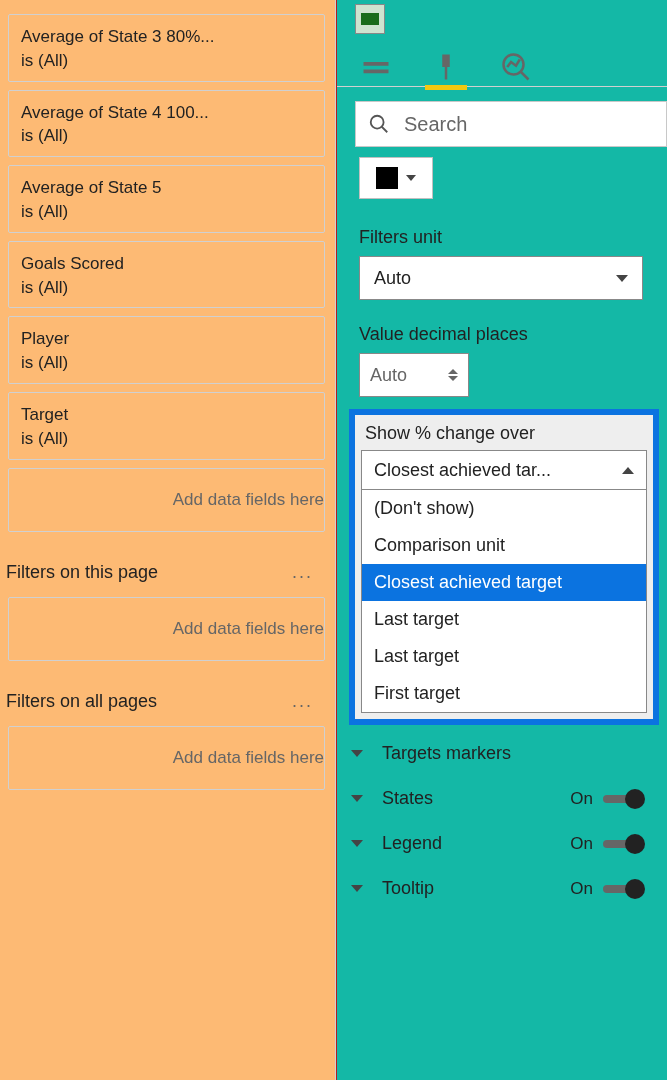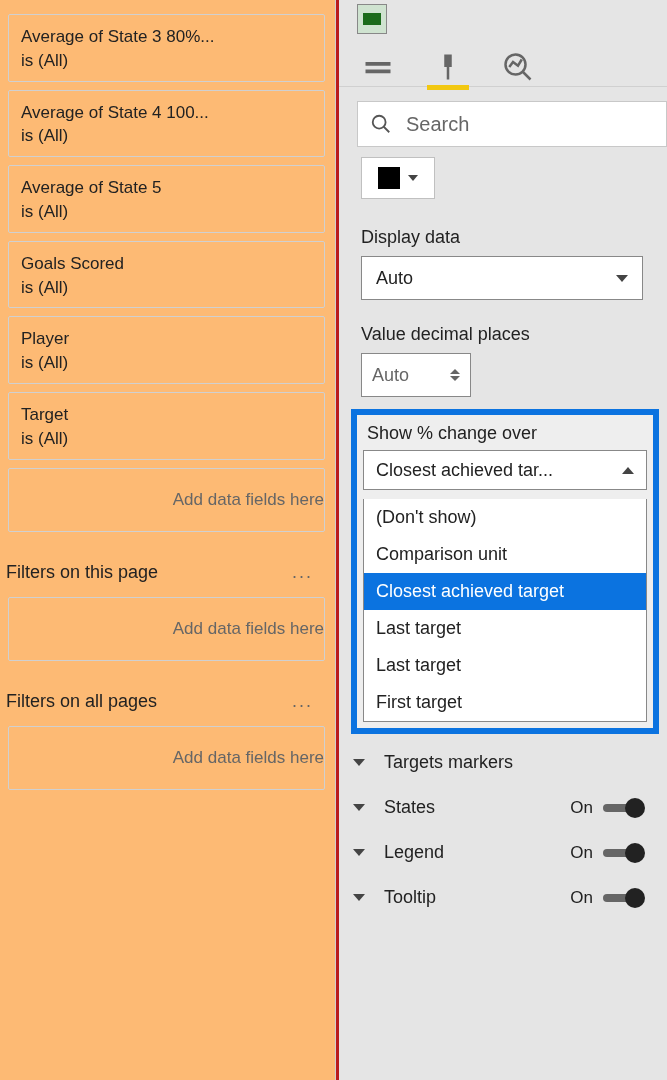--- a/index.html
+++ b/index.html
@@ -47,22 +47,22 @@
     align-items: center;
     justify-content: space-between;
     padding: 26px 12px 10px 4px;
     font-size: 18px;
     color: #222;
   }
   .dots { letter-spacing: 2px; color: #666; padding-right: 6px; }
 
   .right-pane {
     flex: 1;
-    background: #e5e5e5;
-    border-left: 3px solid #b91c1c;
+    background: #14b8a6;
+    border-left: 1px solid #b91c1c;
     position: relative;
     padding-top: 0;
   }
   .viz-icon-box {
     background: #cfe3d0;
     border: 1px solid #888;
     width: 30px; height: 30px;
     margin: 4px 0 6px 18px;
     display: flex; align-items: center; justify-content: center;
   }
@@ -143,21 +143,20 @@
     height: 40px;
     display: flex; align-items: center; justify-content: space-between;
     padding: 0 12px; font-size: 18px;
   }
   .dd-selected .chev-up { width: 0; height: 0; border-left: 6px solid transparent; border-right: 6px solid transparent; border-bottom: 7px solid #444; }
 
   .dd-list {
     border: 1px solid #888;
     border-top: none;
     background: #fff;
-    margin-top: 9px;
   }
   .dd-item {
     padding: 8px 12px; font-size: 18px; cursor: pointer;
   }
   .dd-item.sel { background: #0b73e0; color: #fff; }
 
   .accordion {
     display: flex; align-items: center; justify-content: space-between;
     padding: 12px 24px 12px 14px; font-size: 18px; color: #222;
   }
@@ -258,21 +257,21 @@
           <line x1="15" y1="15" x2="21" y2="21"></line>
         </svg>
       <span>Search</span>
     </div>
 
     <div class="color-picker">
       <div class="swatch"></div>
       <div class="caret"></div>
     </div>
 
-    <div class="prop-label">Display data</div>
+    <div class="prop-label">Filters unit</div>
     <div class="select-box">
       <span>Auto</span>
       <div class="chev"></div>
     </div>
 
     <div class="prop-label">Value decimal places</div>
     <div class="spinner">
       <span>Auto</span>
       <div class="spin-arrows">
         <span class="up"></span>

